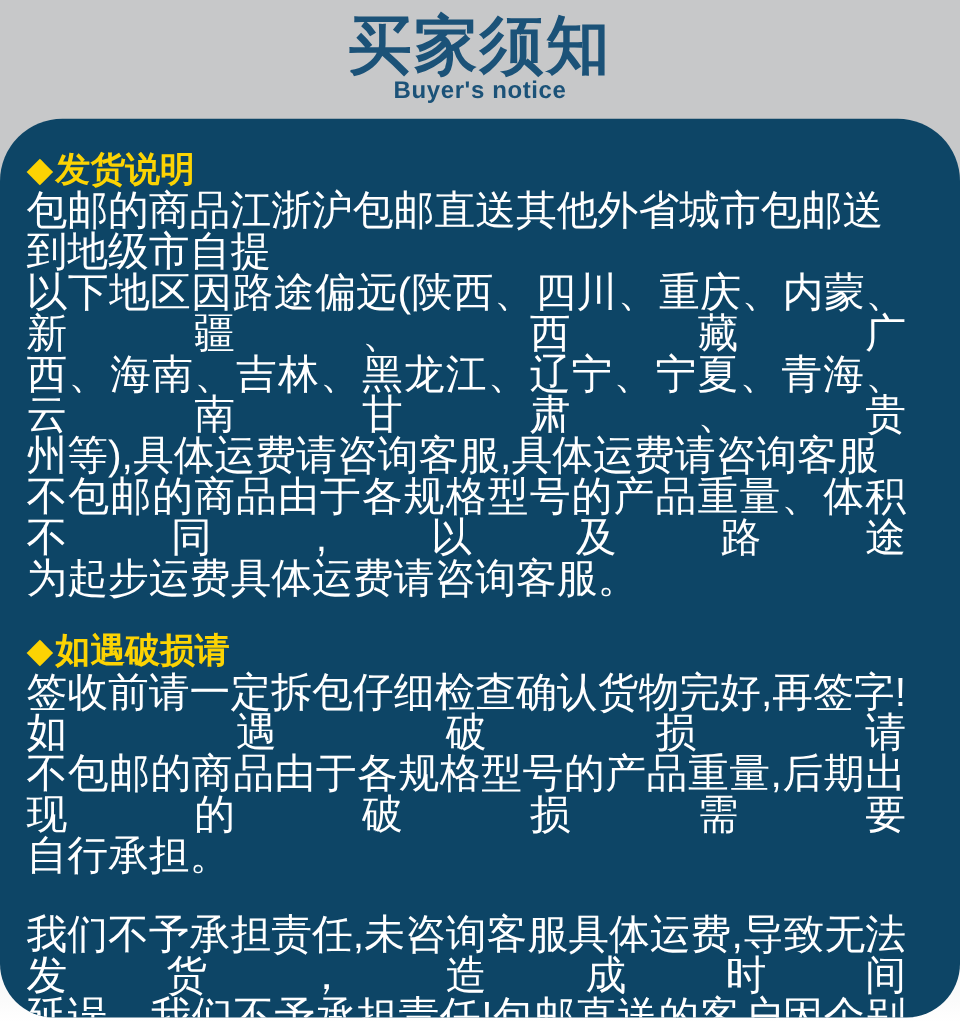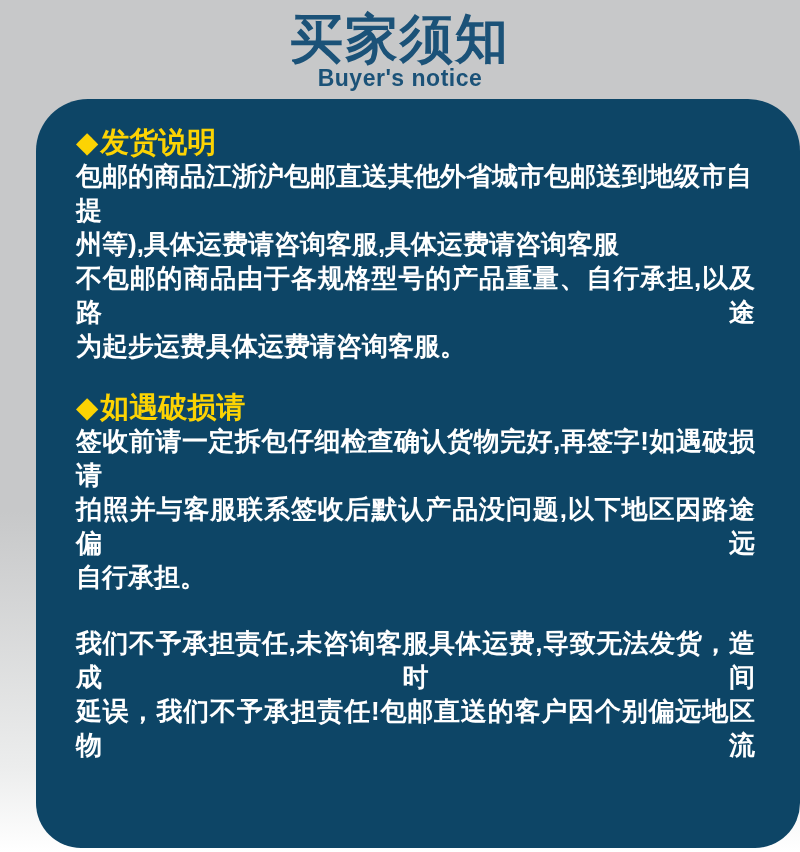--- a/index.html
+++ b/index.html
@@ -19,48 +19,47 @@
   }
   .page-title {
     font-size: 53px;
     font-weight: 800;
     color: #1b5278;
     line-height: 1.12;
     margin-top: 9px;
     letter-spacing: 2px;
   }
   .page-subtitle {
-    font-size: 23px;
+    font-size: 20px;
     font-weight: 700;
     color: #1b5278;
     margin-top: -3px;
     letter-spacing: 0.5px;
   }
   .card {
     position: absolute;
     top: 99px; left: 0; right: 0; bottom: 4px;
     background: #0d4566;
     border-radius: 52px 52px 45px 45px;
     box-sizing: border-box;
-    padding: 26px 45px 0 40px;
+    padding: 26px 45px 0 22px;
     overflow: hidden;
-    margin-left: 36px;
   }
   .sec-title {
     color: #fcd303;
     font-size: 29px;
     font-weight: 700;
     line-height: 34px;
     white-space: nowrap;
   }
   .sec-title .diamond { margin-right: 2px; }
   .line {
     color: #ffffff;
-    font-size: 26px;
-    font-weight: 700;
+    font-size: 34px;
+    font-weight: 400;
     line-height: 34px;
   }
   .line.stretch {
     text-align: justify;
     text-align-last: justify;
   }
   .sec-2 { margin-top: 27px; }
   .sec-3 { margin-top: 32px; }
 </style>
 </head>
@@ -73,31 +72,33 @@
     <div class="page-subtitle">Buyer's notice</div>
   </div>
 
   <div class="card">
 
     <div class="sec sec-1">
       <div class="sec-title">
         <span class="diamond">◆</span><span>发货说明</span>
       </div>
       <div class="line">包邮的商品江浙沪包邮直送其他外省城市包邮送到地级市自提</div>
+      <div class="line stretch">以下地区因路途偏远(陕西、四川、重庆、内蒙、新疆、西藏广</div>
+      <div class="line stretch">西、海南、吉林、黑龙江、辽宁、宁夏、青海、云南甘肃、贵</div>
       <div class="line">州等),具体运费请咨询客服,具体运费请咨询客服</div>
-      <div class="line stretch">不包邮的商品由于各规格型号的产品重量、自行承担,以及路途</div>
+      <div class="line stretch">不包邮的商品由于各规格型号的产品重量、体积不同,以及路途</div>
       <div class="line">为起步运费具体运费请咨询客服。</div>
     </div>
 
     <div class="sec sec-2">
       <div class="sec-title">
         <span class="diamond">◆</span><span>如遇破损请</span>
       </div>
       <div class="line stretch">签收前请一定拆包仔细检查确认货物完好,再签字!如遇破损请</div>
-      <div class="line stretch">拍照并与客服联系签收后默认产品没问题,以下地区因路途偏远</div>
+      <div class="line stretch">不包邮的商品由于各规格型号的产品重量,后期出现的破损需要</div>
       <div class="line">自行承担。</div>
     </div>
 
     <div class="sec sec-3">
       <div class="line stretch">我们不予承担责任,未咨询客服具体运费,导致无法发货，造成时间</div>
       <div class="line stretch">延误，我们不予承担责任!包邮直送的客户因个别偏远地区物流</div>
 
     </div>
 
   </div>

